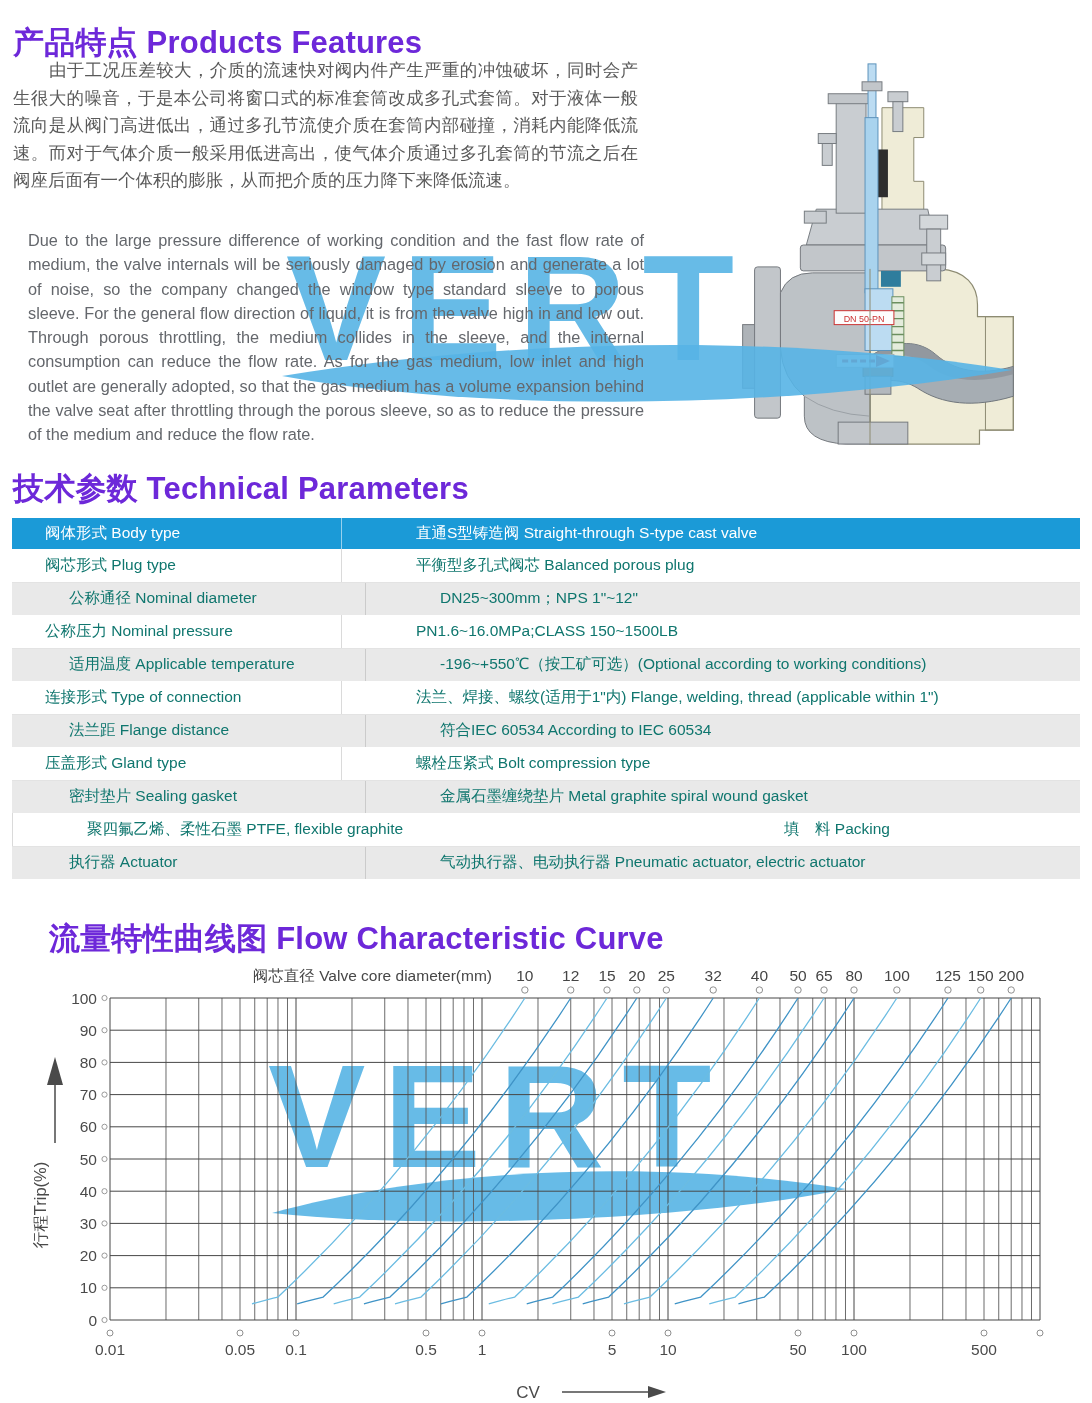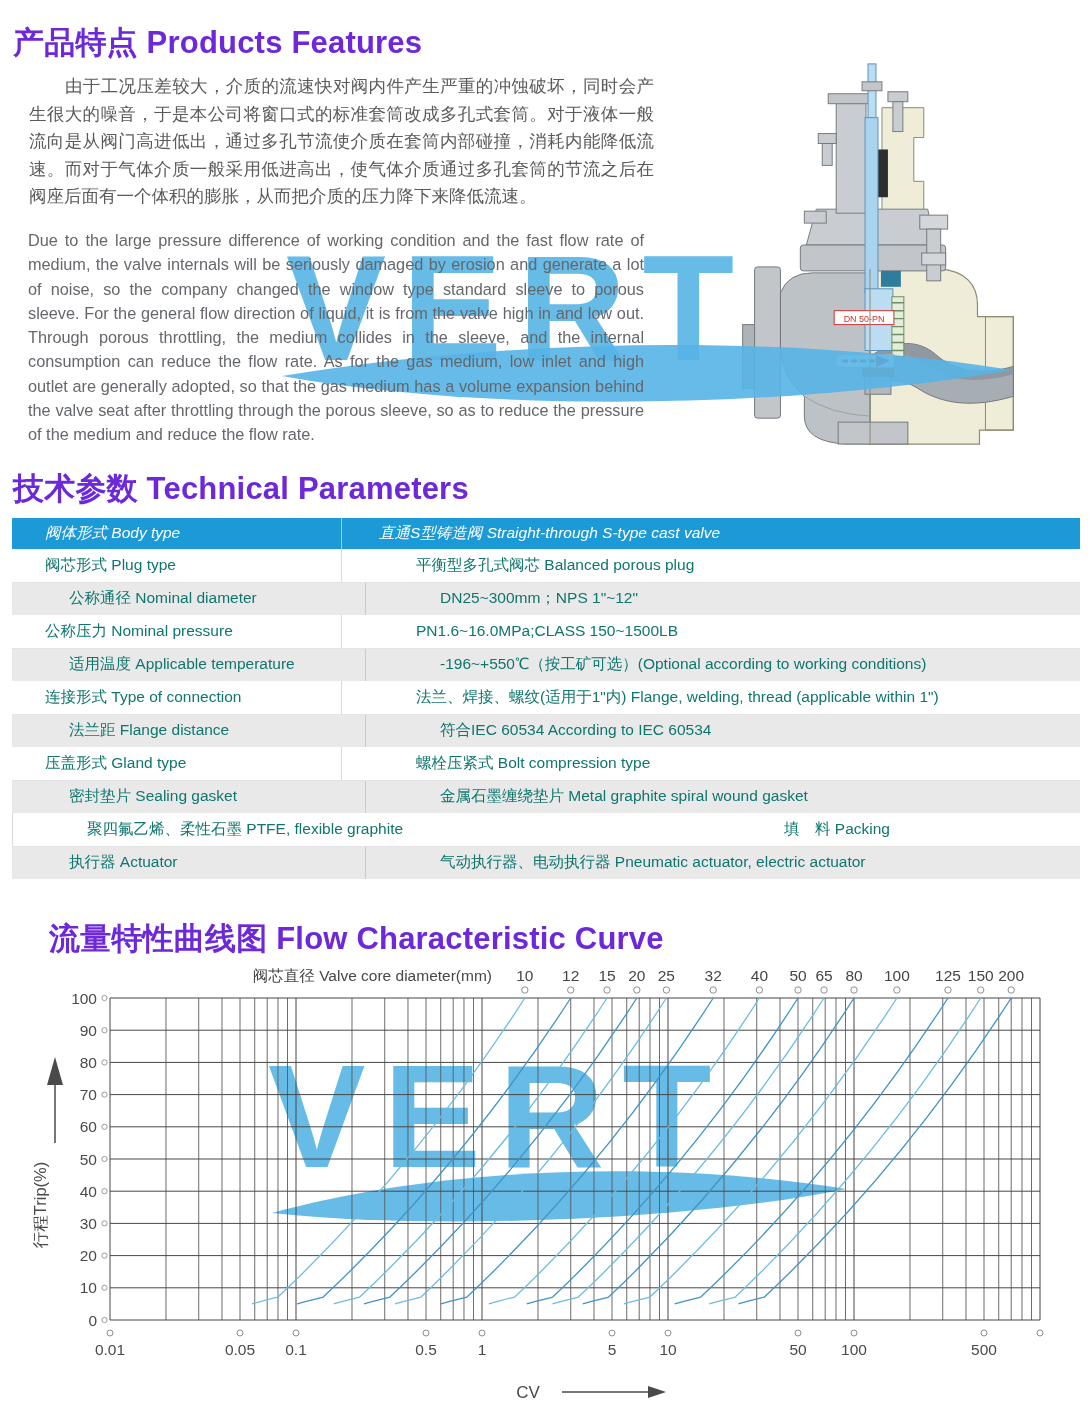--- a/index.html
+++ b/index.html
@@ -4,36 +4,36 @@
 <style>
   html,body{margin:0;padding:0;background:#fff;}
   body{width:1092px;height:1403px;position:relative;overflow:hidden;
        font-family:"Liberation Sans",sans-serif;}
   .abs{position:absolute;}
   h1.sec{font-size:31px;font-weight:bold;color:#6d28d9;margin:0;letter-spacing:0.2px;}
   #features-heading{left:13px;top:22px;}
   #params-heading{left:13px;top:468px;}
   #chart-heading{left:13px;top:918px;margin-left:36px;}
   .para-zh{left:13px;top:57px;width:625px;font-size:17.5px;line-height:27.5px;
-           color:#5a5a5a;text-indent:36px;margin:16px;z-index:4;text-align:justify;}
+           color:#5a5a5a;text-indent:36px;margin:0;z-index:4;text-align:justify;}
   .para-en{left:13px;top:213px;width:616px;font-size:16.3px;line-height:24.3px;
            color:#64676c;margin:15px;z-index:4;text-align:justify;}
   .wm-svg{pointer-events:none;z-index:3;}
   #valve-art{left:718px;top:42px;z-index:2;}
   
   #param-table{left:12px;top:518px;width:1068px;z-index:2;}
   .t-row{display:flex;height:32.5px;align-items:center;font-size:15.5px;color:#0f766e;}
-  .t-header{height:31px;color:#fff;font-style:italic;}
+  .t-header{height:31px;color:#fff;}
   .t-gray{background:#e9e9e9;padding-left:24px;}
   .t-white{background:#fff;border-bottom:1px solid #e3e3e3;}
   .t-cell{box-sizing:border-box;white-space:nowrap;overflow:hidden;}
   .t-label{width:329px;padding-left:33px;flex:none;}
   .t-value{flex:1;padding-left:74px;border-left:1px solid rgba(150,150,150,0.35);height:100%;
            display:flex;align-items:center;}
-  .t-header .t-value{border-left-color:rgba(255,255,255,0.55);padding-left:37px;}
+  .t-header .t-value{border-left-color:rgba(255,255,255,0.55);}
   #flow-chart{left:0;top:955px;}
   #flow-chart text{font-family:"Liberation Sans",sans-serif;}
   #valve-art text{font-family:"Liberation Sans",sans-serif;}
   .wm-svg text{font-family:"Liberation Sans",sans-serif;}
 </style>
 </head>
 <body>
 
 <h1 class="sec abs" id="features-heading">产品特点 Products Features</h1>
 

